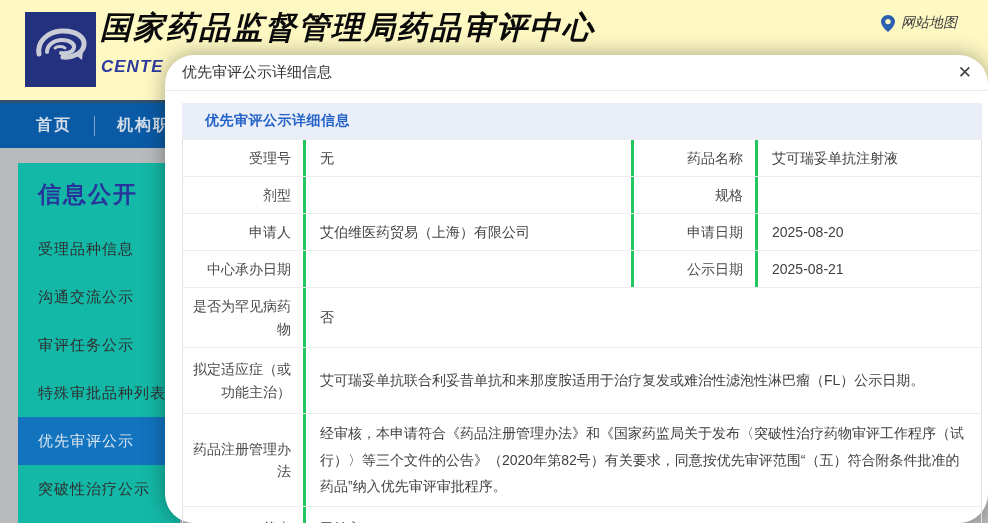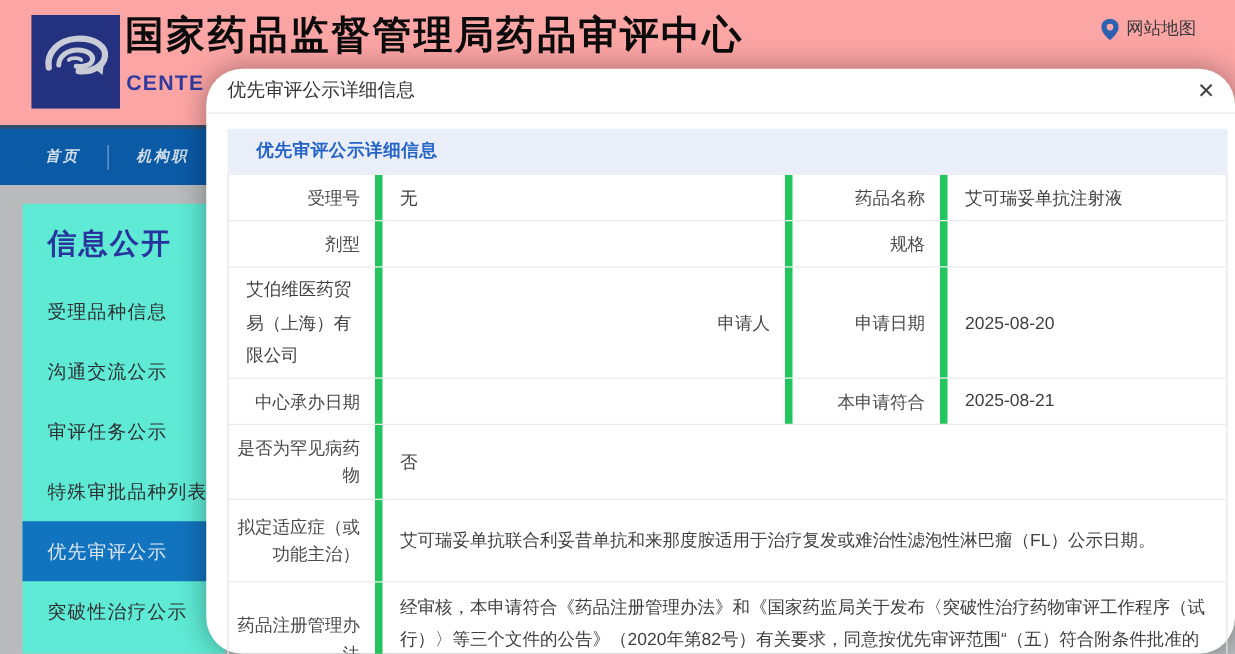--- a/index.html
+++ b/index.html
@@ -1,38 +1,38 @@
 <!DOCTYPE html>
 <html><head>
 <meta charset="utf-8">
 <style>
   * { margin:0; padding:0; box-sizing:border-box; }
   html,body { width:988px; height:523px; overflow:hidden; background:#B9BABC;
               font-family:"Liberation Sans","DejaVu Sans",sans-serif; }
   .stage { position:relative; width:988px; height:523px; overflow:hidden; }
 
   
-  .header { position:absolute; left:0; top:0; width:988px; height:100px; background:#fca5a5; }
+  .header { position:absolute; left:0; top:0; width:988px; height:100px; background:#fef9c3;font-style:italic; }
   .logo-link { position:absolute; left:25px; top:12px; width:71px; height:75px; display:block; }
   .site-title { position:absolute; left:100px; top:7px; font-size:31px; font-weight:bold;
                 color:#0B0B0B; letter-spacing:2px; white-space:nowrap; }
   .site-subtitle { position:absolute; left:101px; top:57px; font-size:17px; font-weight:bold;
                    color:#2E3A9E; letter-spacing:1px; white-space:nowrap; }
   .sitemap { position:absolute; right:31px; top:14px; display:flex; align-items:flex-end; gap:6px;
              font-size:14px; color:#3A3A3C; cursor:pointer; }
 
   .nav { position:absolute; left:0; top:100px; width:988px; height:48px; background:#0B5AA5;
          border-top:3px solid #31506B; display:flex; align-items:center; }
-  .nav-item { color:#D3DDEA; font-size:12px; font-weight:bold; letter-spacing:2px;
-              padding:0 22px; cursor:pointer; white-space:nowrap;font-style:italic; }
+  .nav-item { color:#D3DDEA; font-size:16px; font-weight:bold; letter-spacing:2px;
+              padding:0 22px; cursor:pointer; white-space:nowrap; }
   .nav-item.first { padding-left:36px; }
   .nav-sep { width:1px; height:20px; background:rgba(255,255,255,0.45); }
 
   .content-bg { position:absolute; left:0; top:148px; width:988px; height:375px; background:#B9BABC; }
-  .sidebar { position:absolute; left:18px; top:163px; width:162px; height:360px; background:#5eead4; }
+  .sidebar { position:absolute; left:18px; top:163px; width:162px; height:360px; background:#14b8a6; }
   .sidebar-title { height:62px; display:flex; align-items:center; padding-left:20px;
                    font-size:23px; font-weight:bold; color:#28339C; letter-spacing:2px; }
   .side-item { height:48px; display:flex; align-items:center; padding-left:20px;
                font-size:15px; color:#2F2F31; letter-spacing:1px; cursor:pointer; white-space:nowrap; }
   .side-item.active { background:#1273BE; color:#DCE6F2; }
 
   
   .modal { position:absolute; left:165px; top:55px; width:823px; height:468px; background:#FFFFFF;
            box-shadow:0 0 22px rgba(0,0,0,0.35);border-radius:29px; }
   .modal-header { height:36px; border-bottom:1px solid #EAEAEA; display:flex; align-items:center; }
@@ -40,21 +40,21 @@
   .modal-close { margin-left:auto; margin-right:16px; font-size:17px; color:#444444;
                  cursor:pointer; line-height:1; }
   .modal-body { padding:12px 6px 0 17px; }
 
   .section-header { width:800px; height:36px; background:#E9EEF8; display:flex; align-items:center; }
   .section-title { font-size:14px; font-weight:bold; color:#2463C8; padding-left:23px; letter-spacing:0.5px; }
 
   .tbl { width:800px; border:1px solid #E3E3E3; border-top:1px solid #ECECEC; }
   .trow { display:grid; grid-template-columns:123px 328px 124px 1fr; border-bottom:1px solid #ECECEC; }
   .trow:last-child { border-bottom:none; }
-  .cell { display:flex; align-items:center; font-size:14px; border-right:6px solid #22c55e;
+  .cell { display:flex; align-items:center; font-size:14px; border-right:3px solid #22c55e;
           padding:4px 10px 4px 14px; line-height:1.9; }
   .cell.lbl { justify-content:flex-end; text-align:right; color:#4A4A4A;
               padding:4px 12px 4px 4px; line-height:1.6; }
   .cell.val { color:#3F3F3F; }
   .cell.last { border-right:none; }
   .span3 { grid-column:2 / 5; }
   .h36 .cell { min-height:36px; }
   .h59 .cell { min-height:59px; }
   .h65 .cell { min-height:65px; }
   .h92 .cell { min-height:92px; }
@@ -124,30 +124,30 @@
         </div>
 
         <div class="trow h36">
           <div class="cell lbl">剂型</div>
           <div class="cell val"></div>
           <div class="cell lbl">规格</div>
           <div class="cell val last"></div>
         </div>
 
         <div class="trow h36">
+          <div class="cell lbl">申请人</div>
           <div class="cell val">艾伯维医药贸易（上海）有限公司</div>
-          <div class="cell lbl">申请人</div>
           <div class="cell lbl">申请日期</div>
           <div class="cell val last">2025-08-20</div>
         </div>
 
         <div class="trow h36">
           <div class="cell lbl">中心承办日期</div>
           <div class="cell val"></div>
-          <div class="cell lbl">本申请符合</div>
+          <div class="cell lbl">公示日期</div>
           <div class="cell val last">2025-08-21</div>
         </div>
 
         <div class="trow h59">
           <div class="cell lbl">是否为罕见病药物</div>
           <div class="cell val span3 last">否</div>
         </div>
 
         <div class="trow h65">
           <div class="cell lbl">拟定适应症（或功能主治）</div>

